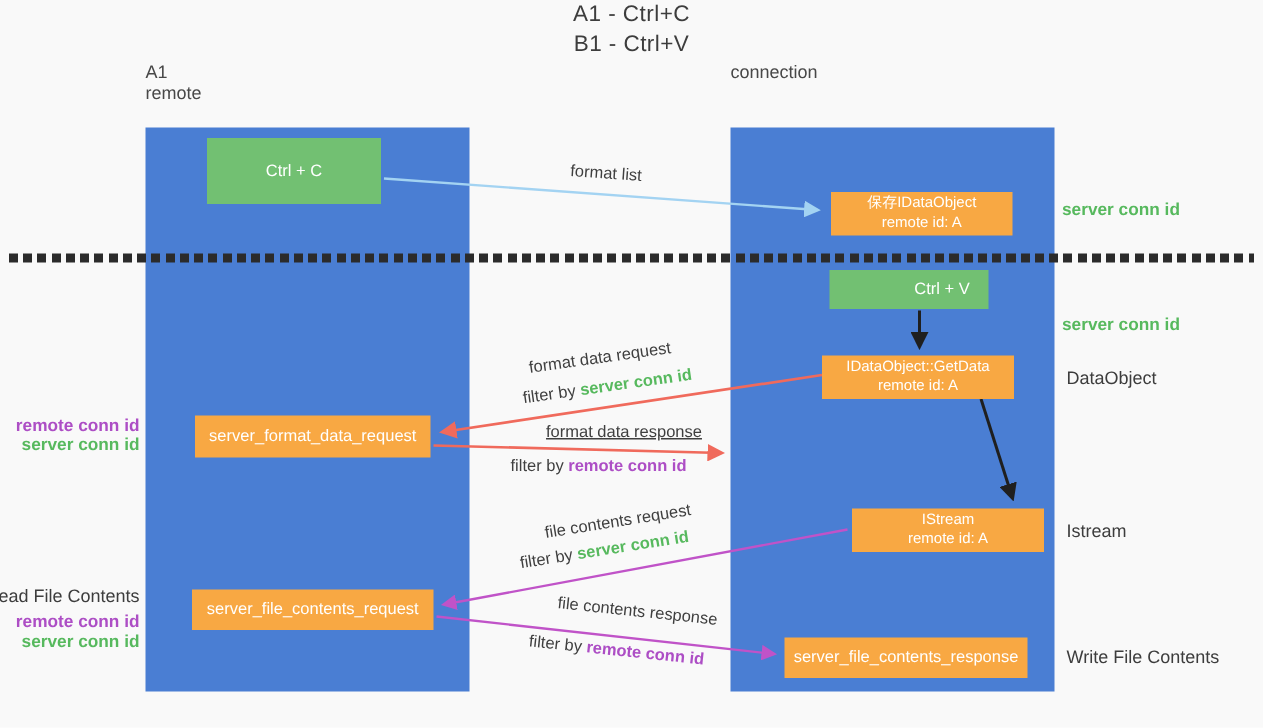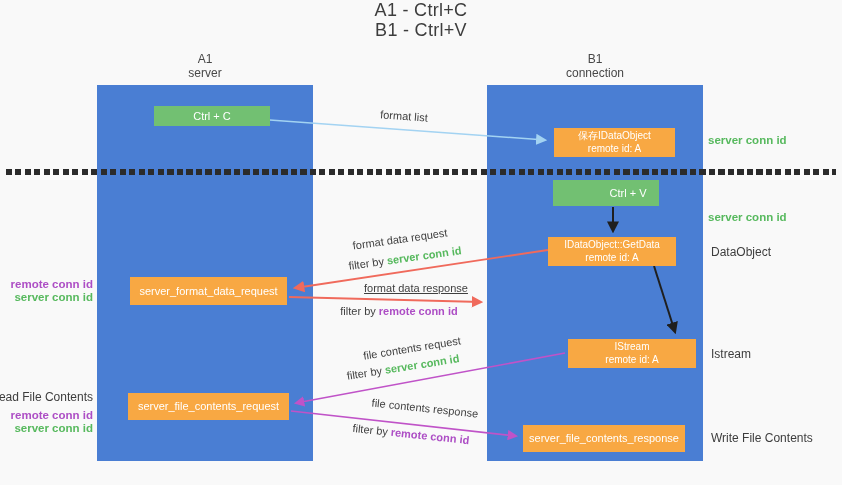--- a/index.html
+++ b/index.html
@@ -4,22 +4,22 @@
 <style>
   :root{
     --bg:#f9f9f9; --column-blue:#4a7ed3; --box-green:#72c072; --box-orange:#f8a843;
     --green-label:#57b95e; --purple-label:#ad4ec5; --arrow-blue:#a3d3f2; --arrow-red:#f06a5c;
     --arrow-magenta:#c053c8; --arrow-black:#1f1f1f; --text-dark:#3d3d3d;
   }
   *{margin:0;padding:0;box-sizing:border-box;}
   body{background:#fff;font-family:"Liberation Sans","DejaVu Sans",sans-serif;}
   .canvas{position:relative;width:842px;height:485px;background:var(--bg,#f9f9f9);overflow:hidden;}
   .abs{position:absolute;}
-  .title{left:0;right:0;top:9;text-align:center;color:var(--text-dark);font-size:18px;line-height:20px;letter-spacing:.3px;}
-  .col-header{top:52px;width:216px;text-align:center;font-size:12px;line-height:14px;color:#484848;}
+  .title{left:0;right:0;top:9;text-align:center;color:var(--text-dark);font-size:15px;line-height:20px;letter-spacing:.3px;}
+  .col-header{top:41px;width:216px;font-size:12px;line-height:14px;color:#484848;}
   .col{top:85px;width:216px;height:376px;background:var(--column-blue);z-index:1;}
   .col-a{left:97px;} .col-b{left:487px;}
   .divider{left:6px;top:169px;width:830px;height:6px;z-index:5;
     background:repeating-linear-gradient(90deg,#2b2b2b 0 6px,transparent 6px 9.5px);}
   .node{z-index:3;display:flex;flex-direction:column;align-items:center;justify-content:center;
     color:#fff;font-size:11px;line-height:13px;white-space:nowrap;text-align:center;}
   .green-node{background:var(--box-green);}
   .orange-node{background:var(--box-orange);}
   .two-line{font-size:10px;line-height:12.5px;}
   .arrows{left:0;top:0;width:842px;height:485px;z-index:2;pointer-events:none;}
@@ -38,24 +38,23 @@
 
 <div class="canvas">
 
   <div class="abs title">
     <div>A1 - Ctrl+C</div>
     <div>B1 - Ctrl+V</div>
   </div>
 
   <div class="abs col-header" style="left:97px;">
     <div>A1</div>
-    <div>server</div>
+    <div>remote</div>
   </div>
   <div class="abs col-header" style="left:487px;">
-    <div>B1</div>
     <div>connection</div>
   </div>
 
   <div class="abs col col-a"></div>
   <div class="abs col col-b"></div>
 
   <div class="abs divider"></div>
 
   <svg class="abs arrows" viewBox="0 0 842 485">
     <defs>
@@ -74,21 +73,21 @@
     </defs>
     <path d="M256,119 L545,140" style="stroke:var(--arrow-blue,#a3d3f2);stroke-width:1.6;fill:none" marker-end="url(#ah-blue)"></path>
     <path d="M613,207 L613,231" style="stroke:var(--arrow-black,#1f1f1f);stroke-width:2;fill:none" marker-end="url(#ah-blk)"></path>
     <path d="M548,250 L295,288" style="stroke:var(--arrow-red,#f06a5c);stroke-width:1.8;fill:none" marker-end="url(#ah-red)"></path>
     <path d="M289,297 L481,302" style="stroke:var(--arrow-red,#f06a5c);stroke-width:1.8;fill:none" marker-end="url(#ah-red)"></path>
     <path d="M654,266 L675,332" style="stroke:var(--arrow-black,#1f1f1f);stroke-width:2;fill:none" marker-end="url(#ah-blk)"></path>
     <path d="M565,353 L296,403" style="stroke:var(--arrow-magenta,#c053c8);stroke-width:1.6;fill:none" marker-end="url(#ah-mag)"></path>
     <path d="M291,411 L516,436" style="stroke:var(--arrow-magenta,#c053c8);stroke-width:1.6;fill:none" marker-end="url(#ah-mag)"></path>
   </svg>
 
-  <div class="abs node green-node" style="left:138px;top:106px;width:116px;height:20px;margin-left:16px;">
+  <div class="abs node green-node" style="left:138px;top:92px;width:116px;height:44px;">
     <div>Ctrl + C</div>
   </div>
 
   <div class="abs node orange-node two-line" style="left:554px;top:128px;width:121px;height:29px;">
     <div>保存IDataObject</div>
     <div>remote id: A</div>
   </div>
 
   <div class="abs node green-node" style="left:553px;top:180px;width:106px;height:26px;padding-left:44px;">
     <div>Ctrl + V</div>

